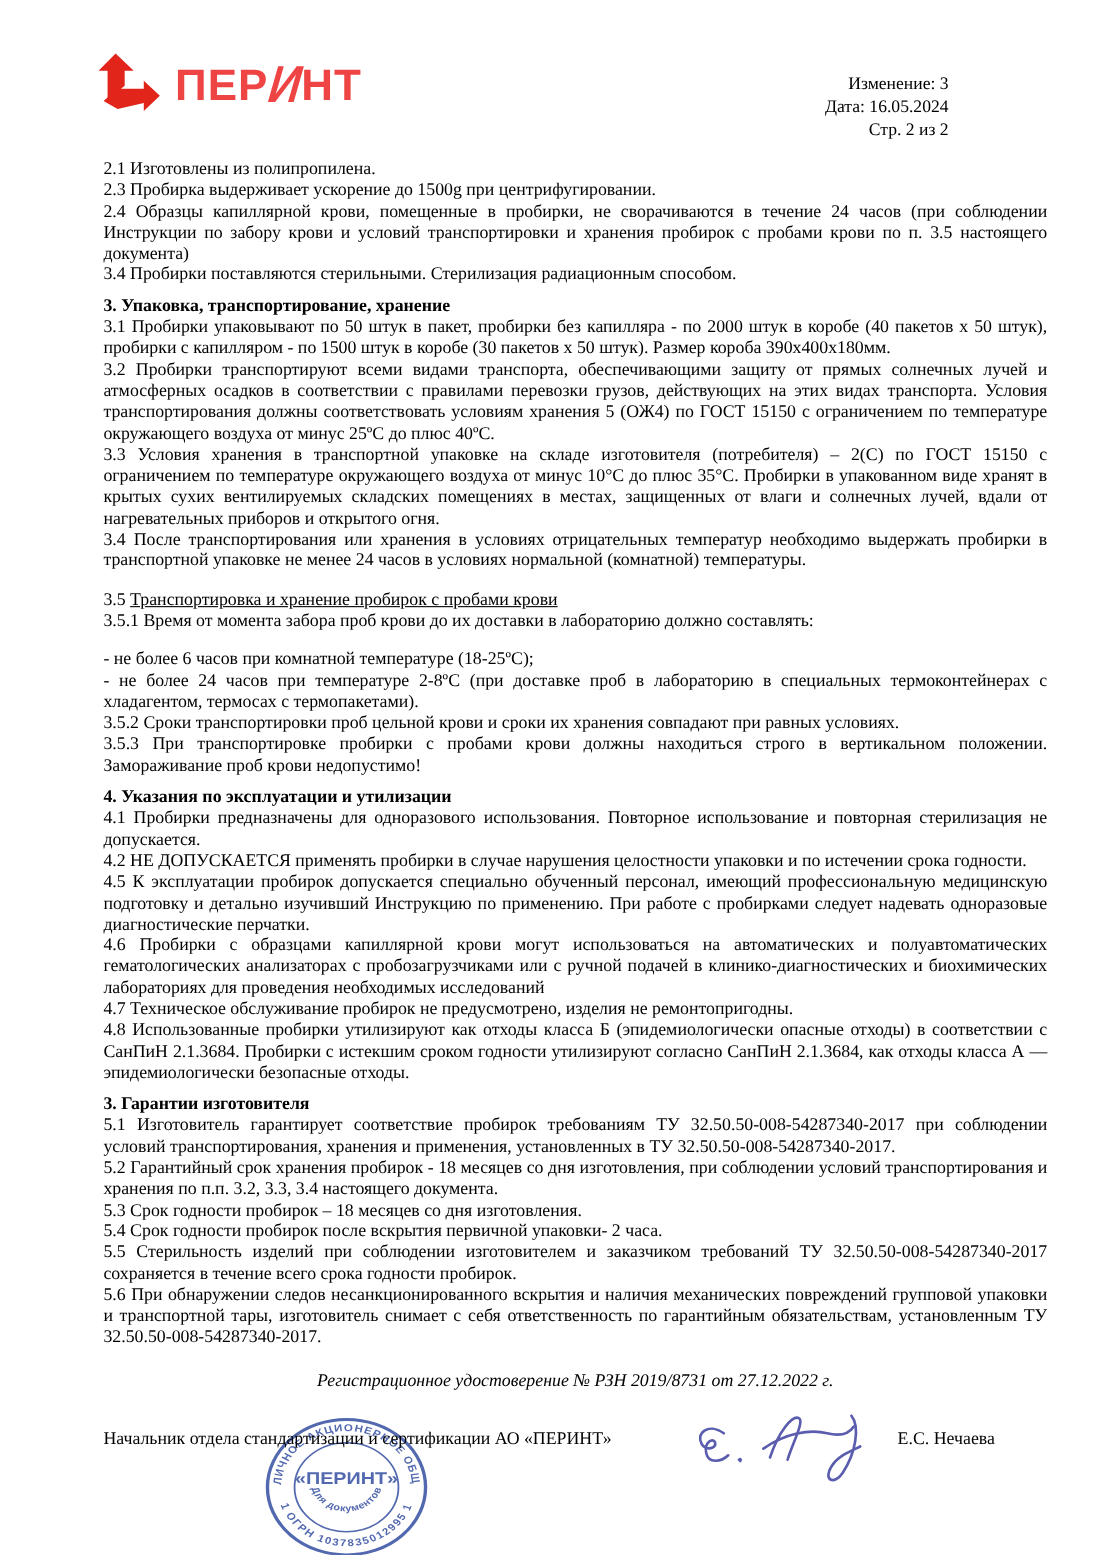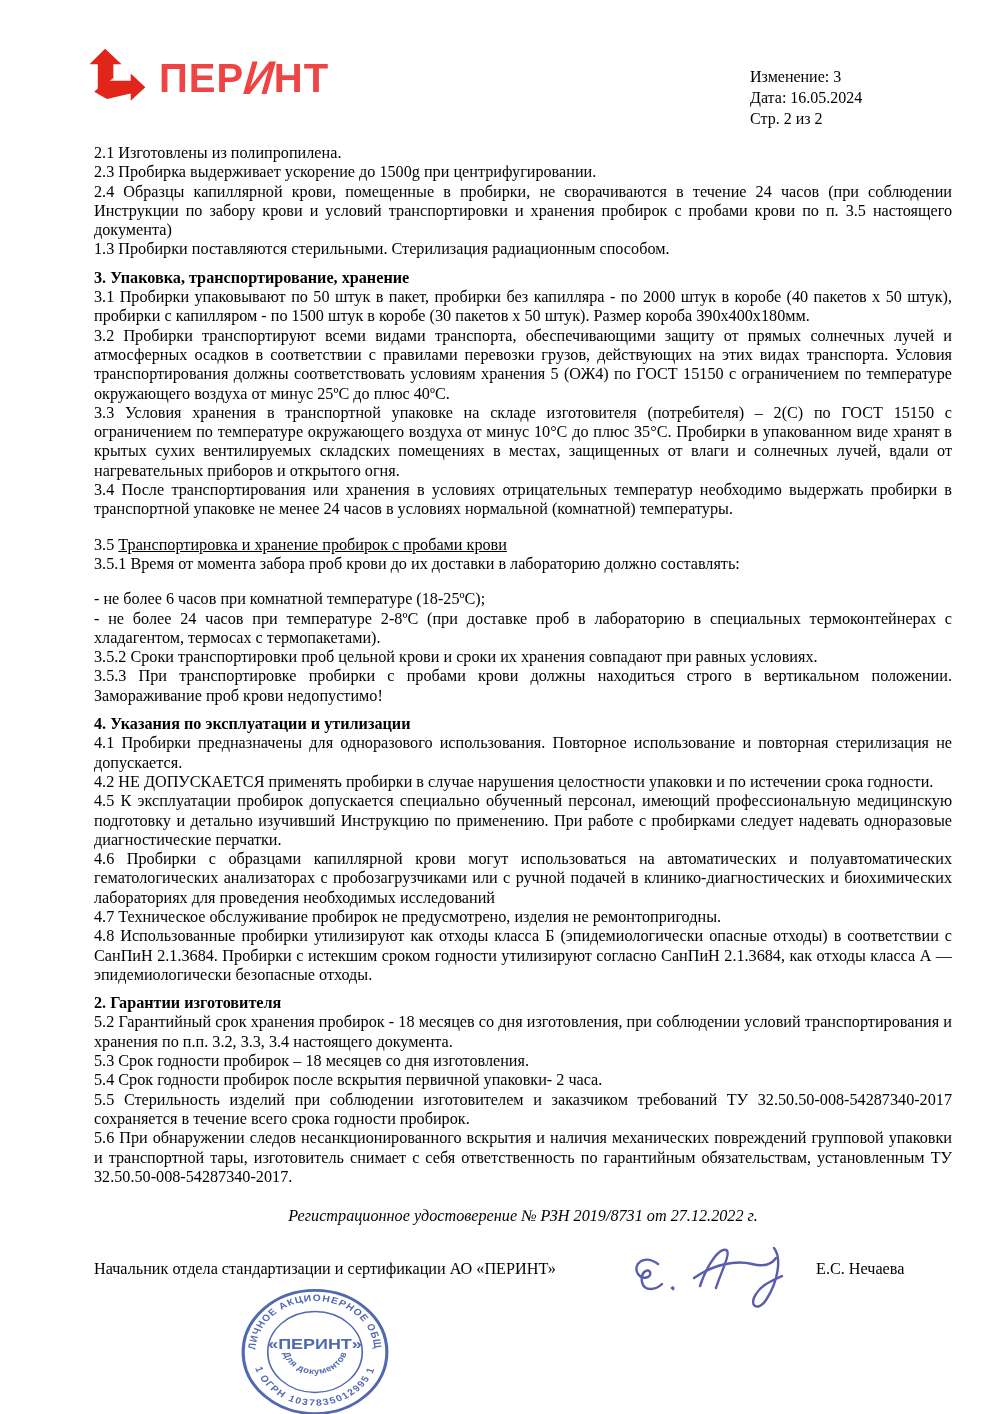--- a/index.html
+++ b/index.html
@@ -9,21 +9,21 @@
 
   
   .logo{position:absolute;left:85px;top:45px;display:flex;align-items:center;gap:10px;}
   .logo-mark{width:64px;height:66px;}
   .logo-text{font-family:"Liberation Sans","DejaVu Sans",sans-serif;font-weight:700;
              font-size:40px;line-height:1;color:#ef4444;letter-spacing:1px;display:flex;align-items:center;}
   .logo-i{display:inline-block;transform:skewX(-16deg) scaleY(1.18);transform-origin:50% 60%;}
 
   
   .meta{position:absolute;left:750px;top:66px;font-size:16px;line-height:21px;}
-  .meta div{white-space:nowrap;}
+  .meta div{white-space:nowrap;text-align:right;}
 
   
   .content{position:absolute;left:94px;width:858px;top:144px;font-size:16.2px;line-height:19.3px;}
   .content p{margin:0;text-align:justify;}
   .content p.nj{text-align:left;margin-top:16px;}
   .sec-title{font-weight:700;margin-top:9px !important;text-align:center;}
   .u{text-decoration:underline;}
 
   
   .reg-line{margin-top:20px !important;text-align:center !important;font-style:italic;}
@@ -56,21 +56,21 @@
   <div class="meta">
     <div>Изменение: 3</div>
     <div>Дата: 16.05.2024</div>
     <div>Стр. 2 из 2</div>
   </div>
 
   <div class="content">
     <p>2.1 Изготовлены из полипропилена.</p>
     <p>2.3 Пробирка выдерживает ускорение до 1500g при центрифугировании.</p>
     <p>2.4 Образцы капиллярной крови, помещенные в пробирки, не сворачиваются в течение 24 часов (при соблюдении Инструкции по забору крови и условий транспортировки и хранения пробирок с пробами крови по п. 3.5 настоящего документа)</p>
-    <p>1.3 Пробирки поставляются стерильными. Стерилизация радиационным способом.</p>
+    <p>3.4 Пробирки поставляются стерильными. Стерилизация радиационным способом.</p>
 
     <p class="sec-title">3. Упаковка, транспортирование, хранение</p>
     <p>3.1 Пробирки упаковывают по 50 штук в пакет, пробирки без капилляра -  по 2000 штук в коробе (40 пакетов х 50 штук), пробирки с капилляром -  по 1500 штук в коробе (30 пакетов х 50 штук). Размер короба 390х400х180мм.</p>
     <p>3.2 Пробирки транспортируют всеми видами транспорта, обеспечивающими защиту от прямых солнечных лучей и атмосферных осадков в соответствии с правилами перевозки грузов, действующих на этих видах транспорта. Условия транспортирования должны соответствовать условиям хранения 5 (ОЖ4) по ГОСТ 15150 с ограничением по температуре окружающего воздуха от минус 25ºС до плюс 40ºС.</p>
     <p>3.3 Условия хранения в транспортной упаковке на складе изготовителя  (потребителя) –  2(С) по ГОСТ 15150 с ограничением по температуре окружающего воздуха от минус 10°С до плюс 35°С. Пробирки в упакованном виде хранят в крытых сухих вентилируемых складских помещениях в местах, защищенных от влаги и солнечных лучей, вдали от нагревательных приборов и открытого огня.</p>
     <p>3.4 После транспортирования или хранения в условиях отрицательных температур необходимо выдержать пробирки в транспортной упаковке не менее 24 часов в условиях нормальной (комнатной) температуры.</p>
     <p class="nj"><span>3.5 </span><span class="u">Транспортировка и хранение пробирок с пробами крови</span></p>
     <p>3.5.1 Время от момента забора проб крови до их доставки в лабораторию должно составлять:</p>
     <p class="nj">- не более 6 часов при комнатной температуре (18-25ºС);</p>
     <p>- не более 24 часов при температуре 2-8ºС (при доставке проб в лабораторию в специальных термоконтейнерах с хладагентом, термосах с термопакетами).</p>
@@ -78,21 +78,22 @@
     <p>3.5.3 При транспортировке пробирки с пробами крови должны находиться строго в вертикальном положении. Замораживание проб крови недопустимо!</p>
 
     <p class="sec-title">4. Указания по эксплуатации и утилизации</p>
     <p>4.1 Пробирки предназначены для одноразового использования. Повторное использование и повторная стерилизация не допускается.</p>
     <p>4.2 НЕ ДОПУСКАЕТСЯ применять пробирки в случае нарушения целостности упаковки и по истечении срока годности.</p>
     <p>4.5 К эксплуатации пробирок допускается специально обученный персонал, имеющий профессиональную медицинскую подготовку и детально изучивший Инструкцию по применению. При работе с пробирками следует надевать одноразовые диагностические перчатки.</p>
     <p>4.6 Пробирки с образцами капиллярной крови могут использоваться на автоматических и полуавтоматических гематологических анализаторах с пробозагрузчиками или с ручной подачей в клинико-диагностических и биохимических лабораториях для проведения необходимых исследований</p>
     <p>4.7 Техническое обслуживание пробирок не предусмотрено, изделия не ремонтопригодны.</p>
     <p>4.8 Использованные пробирки утилизируют как отходы класса Б (эпидемиологически опасные отходы) в соответствии с СанПиН 2.1.3684. Пробирки с истекшим сроком годности утилизируют согласно СанПиН 2.1.3684, как отходы класса А — эпидемиологически безопасные отходы.</p>
 
-    <p class="sec-title">2. Гарантии изготовителя</p>
+    <p class="sec-title">3. Гарантии изготовителя</p>
+    <p>5.1 Изготовитель гарантирует соответствие пробирок требованиям ТУ 32.50.50-008-54287340-2017 при соблюдении условий транспортирования, хранения и применения, установленных в ТУ 32.50.50-008-54287340-2017.</p>
     <p>5.2 Гарантийный срок хранения пробирок - 18 месяцев со дня изготовления, при соблюдении условий транспортирования и хранения по п.п. 3.2, 3.3, 3.4 настоящего документа.</p>
     <p>5.3 Срок годности пробирок – 18 месяцев со дня изготовления.</p>
     <p>5.4 Срок годности пробирок после вскрытия первичной упаковки- 2 часа.</p>
     <p>5.5 Стерильность изделий при соблюдении изготовителем и заказчиком требований ТУ 32.50.50-008-54287340-2017 сохраняется в течение всего срока годности пробирок.</p>
     <p>5.6 При обнаружении следов несанкционированного вскрытия и наличия механических повреждений групповой упаковки и транспортной тары, изготовитель снимает с себя ответственность по гарантийным обязательствам, установленным ТУ 32.50.50-008-54287340-2017.</p>
 
     <p class="reg-line">Регистрационное удостоверение № РЗН 2019/8731 от 27.12.2022 г.</p>
 
     <div class="sig-row">
       <span class="sig-title">Начальник отдела стандартизации и сертификации АО «ПЕРИНТ»</span>

